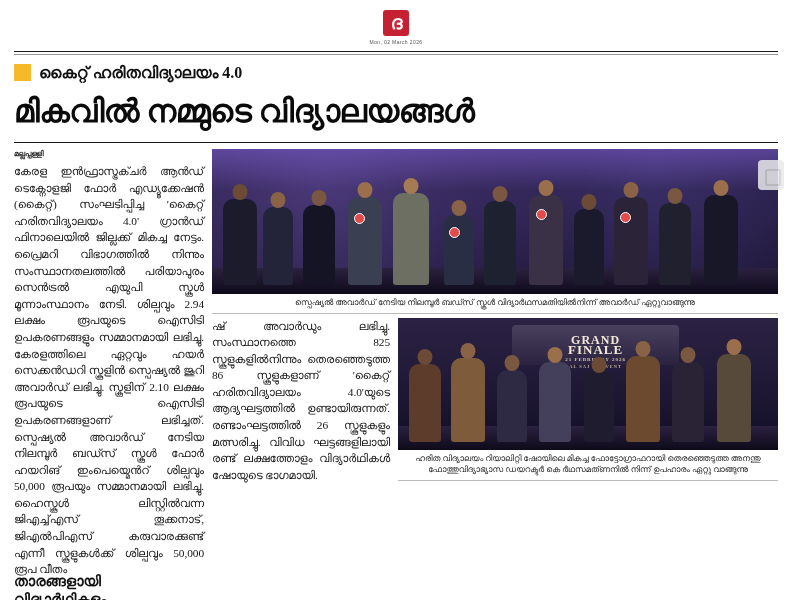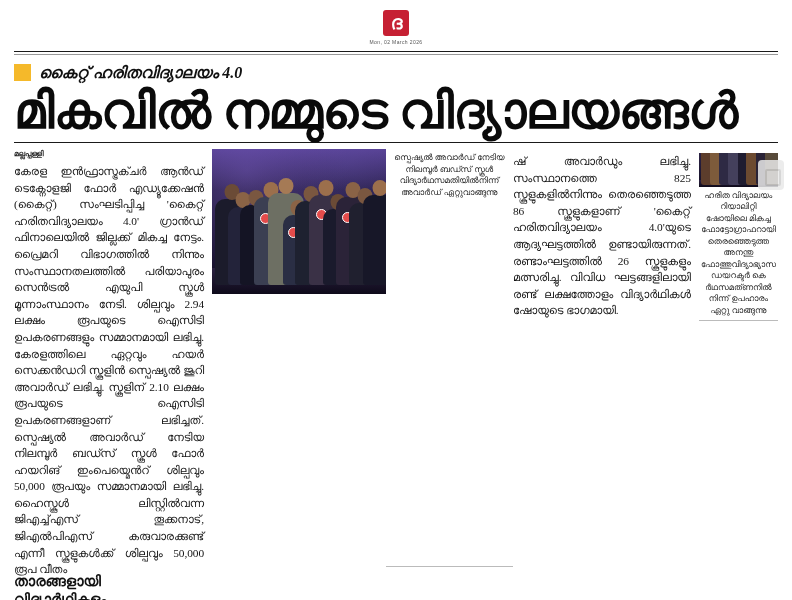--- a/index.html
+++ b/index.html
@@ -70,42 +70,41 @@
     border-top: 1px solid #999;
     margin-top: 2px;
   }
 
   
   .kite-strip {
     display: flex;
     align-items: flex-start;
     gap: 8px;
     margin: 9px 14px 0 14px;
-    font-style: italic;
   }
   .kite-square {
     width: 17px;
     height: 17px;
     background: #f5b92a;
     flex: none;
   }
   .kite-label {
     font-family: "Liberation Serif", serif;
     font-weight: bold;
     font-size: 16px;
     color: #111;
     line-height: 17px;
   }
 
   
   .headline {
     margin: 6px 14px 0 14px;
     font-family: "Liberation Serif", serif;
     font-weight: bold;
-    font-size: 50px;
+    font-size: 32px;
     line-height: 48px;
     color: #0a0a0a;
     letter-spacing: -0.5px;
   }
   .headline-rule {
     border-top: 1px solid #1a1a1a;
     margin: 7px 14px 0 14px;
   }
 
   
@@ -115,21 +114,21 @@
     gap: 8px;
     height: 418px;
   }
   .col-left {
     width: 190px;
     flex: none;
   }
   .col-right {
     flex: 1;
     display: flex;
-    flex-direction: row;
+    flex-direction: column;
   }
   .dateline {
     font-size: 7.5px;
     font-weight: bold;
     color: #222;
     margin-bottom: 4px;
     font-family: "Liberation Serif", serif;
   }
   .body-text {
     font-family: "Liberation Serif", serif;

